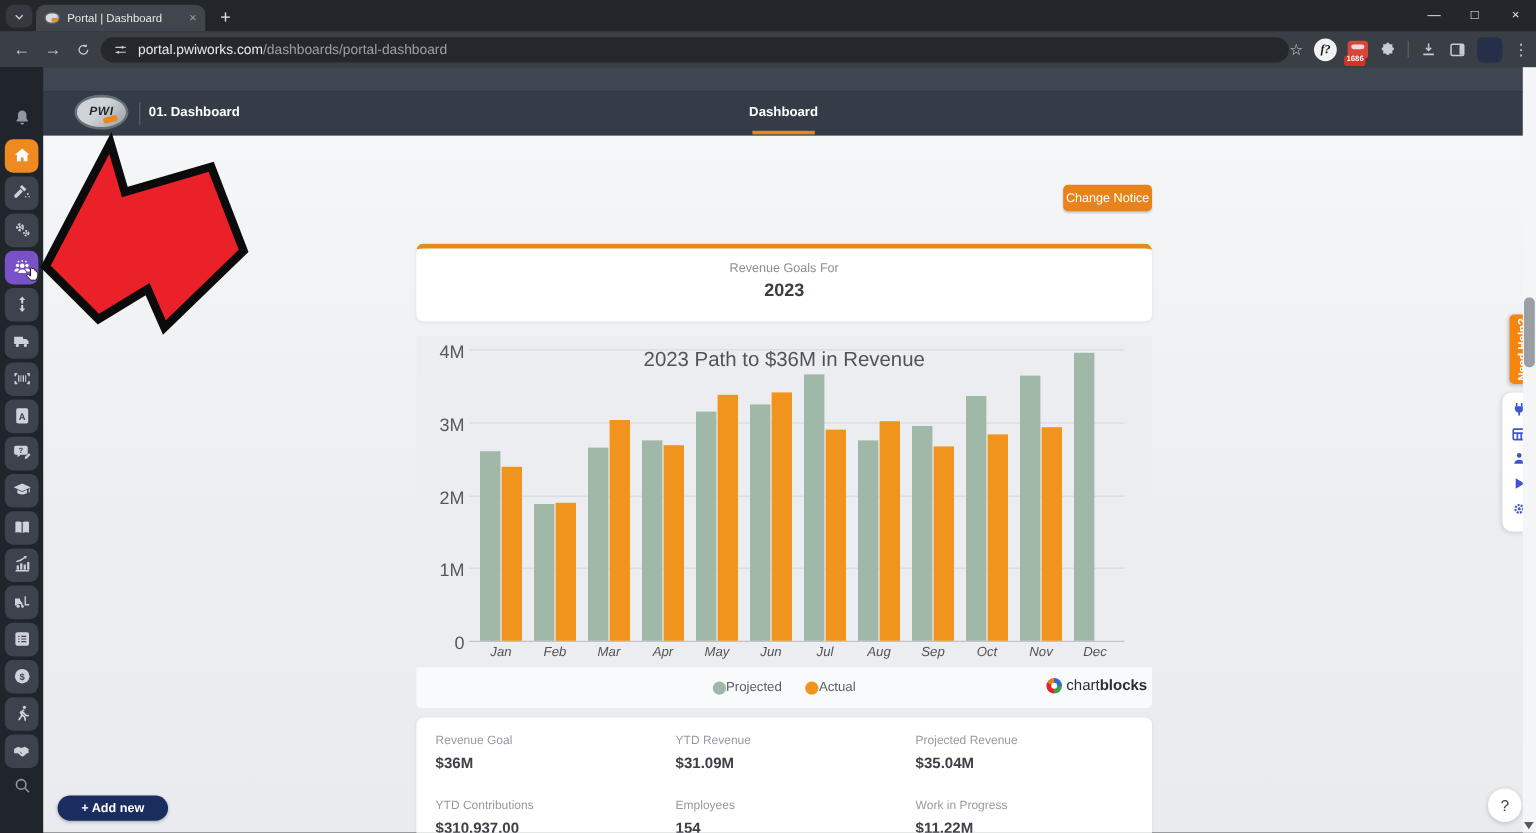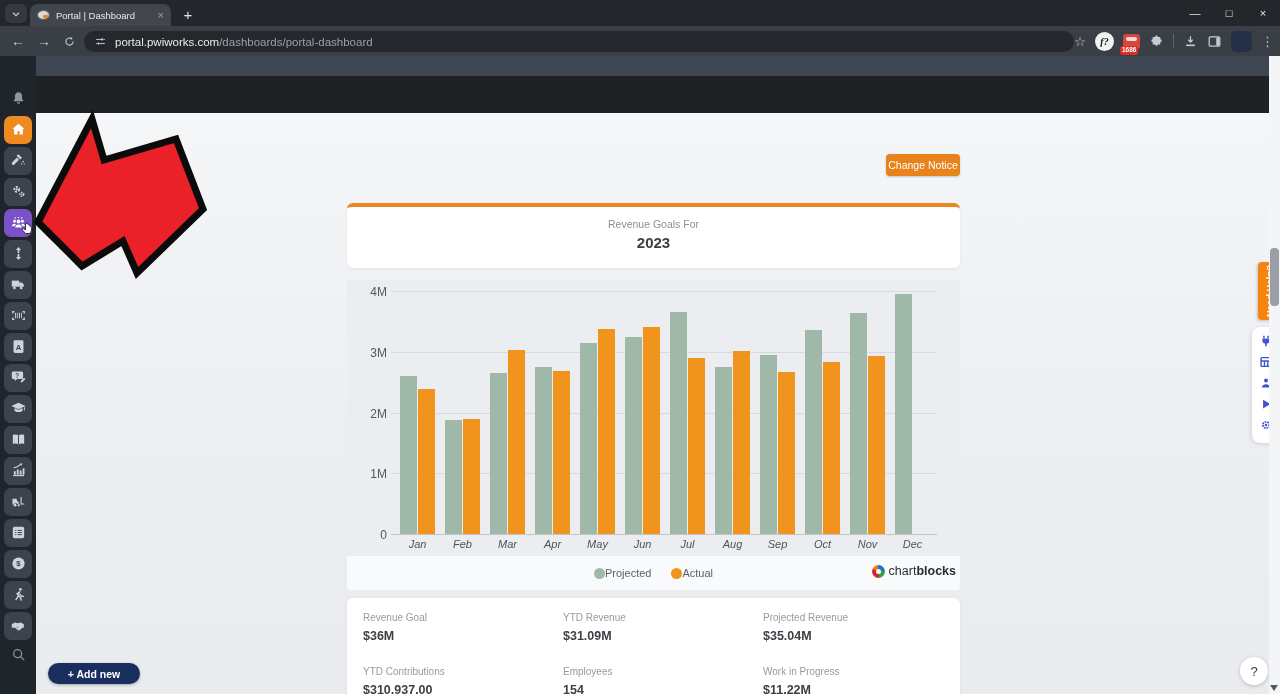--- a/index.html
+++ b/index.html
@@ -87,21 +87,21 @@
   .goal-card { top:90px; height:65px; border-top:4px solid #e8881f; text-align:center; }
   .goal-sub { margin-top:11px; font-size:10.5px; color:#8b9097; }
   .goal-year { margin-top:4px; font-size:15px; font-weight:bold; color:#3b4046; }
 
   .chart-wrap { position:absolute; left:311px; top:167px; width:613px; height:310px; }
   .plot-area { position:relative; width:613px; height:276px; background:#ecedf0; overflow:hidden; }
   .chart-title { position:absolute; left:0; right:0; top:10px; text-align:center; font-size:17px;
     color:#4f545a; }
   .gridline { position:absolute; left:44px; width:546px; height:1px; background:#d8dadd; }
   .gridline.base { background:#c2c4c8; }
-  .ytick { position:absolute; left:8px; width:32px; text-align:right; font-size:12px; color:#54585e;
+  .ytick { position:absolute; left:8px; width:32px; text-align:right; font-size:15px; color:#54585e;
     transform:translateY(-6px); }
   .bar { position:absolute; bottom:22px; width:17px; }
   .xlabel { position:absolute; top:258px; width:45px; text-align:center; font-size:11px; color:#4f545a;font-style:italic; }
   .legend-row { position:relative; width:613px; height:34px; background:#f9fafb; display:flex;
     align-items:center; justify-content:center; gap:20px; border-radius:0 0 4px 4px; }
   .leg-item { display:flex; align-items:center; gap:0; font-size:11px; color:#5a5f66; }
   .leg-dot { width:11px; height:11px; border-radius:50%; }
   .brand { position:absolute; right:4px; top:8px; display:flex; align-items:center; gap:4px; }
   .cb-logo { width:13px; height:13px; border-radius:50%; position:relative;
     background:conic-gradient(#2c6fc4 0 25%, #3c9f47 25% 50%, #d8262c 50% 82%, #e87b1e 82% 100%); }
@@ -456,31 +456,39 @@
         </svg>
       </div>
       <div class="sb-plain">
         <svg>
           <use href="#i-search"></use>
         </svg>
       </div>
     </div>
 
   <div class="navstrip-upper"></div>
+  <div class="navbar">
+    <div class="logo">PWI</div>
+    <div class="nav-divider"></div>
+    <div class="nav-title">01. Dashboard</div>
+    <div class="nav-tab">Dashboard</div>
+    <div class="nav-tab-underline"></div>
+  </div>
 
   <div class="main">
     <button class="btn-orange">Change Notice</button>
 
     <div class="card goal-card">
       <div class="goal-sub">Revenue Goals For</div>
       <div class="goal-year">2023</div>
     </div>
 
     <div class="chart-wrap">
       <div class="plot-area" id="chart-plot">
+        <div class="chart-title">2023 Path to $36M in Revenue</div>
       <div class="gridline base" style="top: 254px;"></div>
           <div class="ytick" style="top: 254px;">0</div>
           <div class="gridline" style="top: 193.25px;"></div>
           <div class="ytick" style="top: 193.25px;">1M</div>
           <div class="gridline" style="top: 132.5px;"></div>
           <div class="ytick" style="top: 132.5px;">2M</div>
           <div class="gridline" style="top: 71.75px;"></div>
           <div class="ytick" style="top: 71.75px; text-align: right;">3M</div>
           <div class="gridline" style="top: 11px;"></div>
           <div class="ytick" style="top: 11px;">4M</div>

